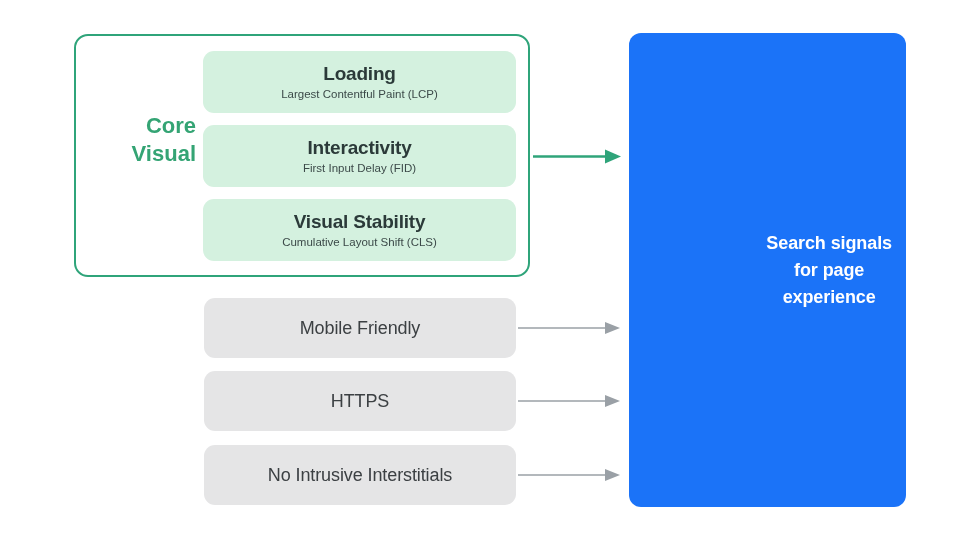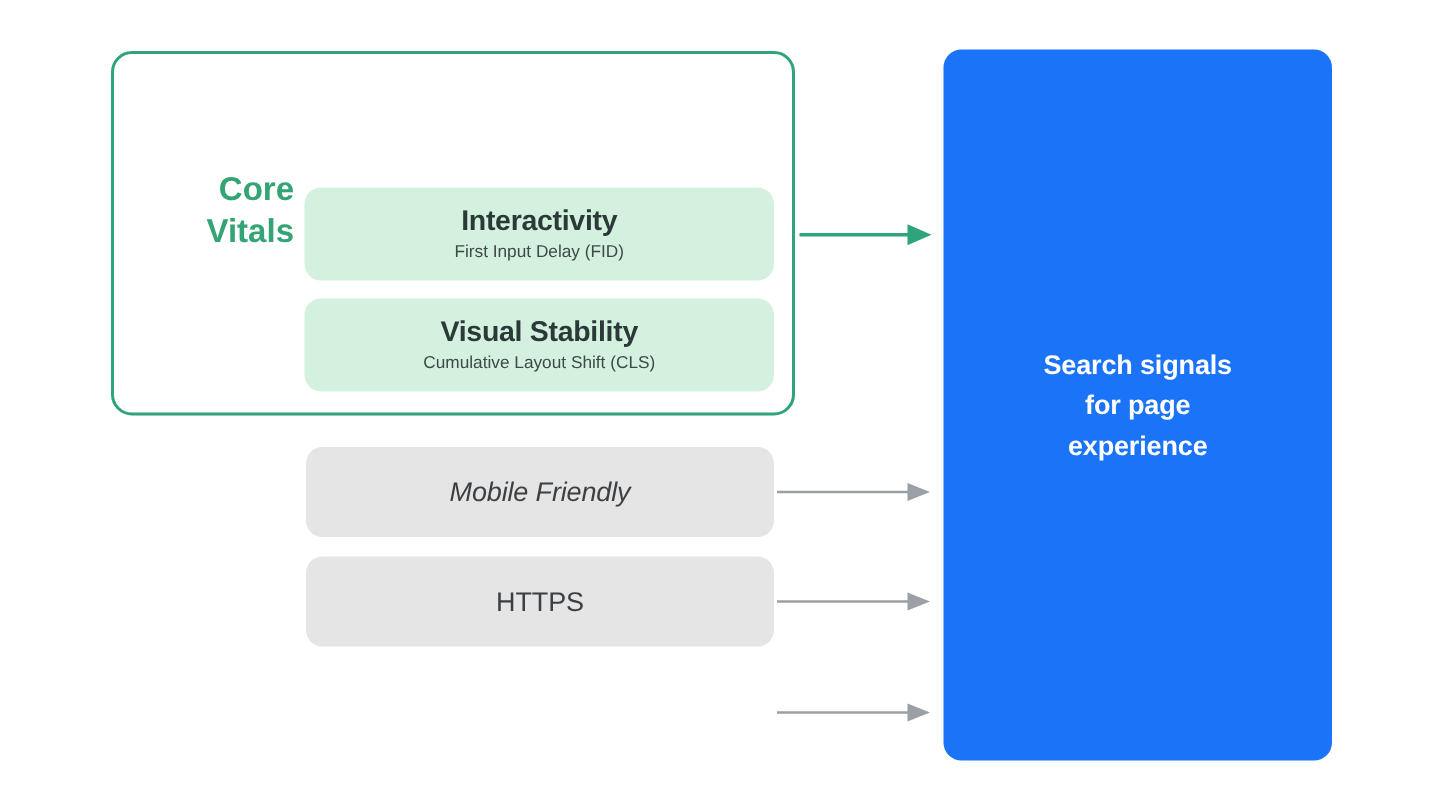--- a/index.html
+++ b/index.html
@@ -87,21 +87,21 @@
     left: 204px;
     width: 312px;
     height: 60px;
     box-sizing: border-box;
     background: #E5E5E6;
     border-radius: 11px;
     display: flex;
     align-items: center;
     justify-content: center;
   }
-  .signal-box.s1 { top: 298px; font-style: italic; }
+  .signal-box.s1 { top: 298px; }
   .signal-box.s2 { top: 371px; border-radius: 11px; }
   .signal-box.s3 { top: 445px; }
 
   .signal-label {
     color: #3C4043;
     font-size: 18px;
     font-weight: normal;
     line-height: 22px;
     letter-spacing: -0.1px;
   }
@@ -110,21 +110,22 @@
   .dest-box {
     position: absolute;
     left: 629px;
     top: 33px;
     width: 259px;
     height: 474px;
     background: #1B73F8;
     border-radius: 12px;
     display: flex;
     align-items: center;
-    justify-content: center;
+    justify-content: flex-end;
+    padding-left: 18px;
   }
   .dest-label {
     color: #ffffff;
     font-size: 18px;
     font-weight: bold;
     line-height: 27px;
     text-align: center;
     letter-spacing: -0.1px;
     white-space: pre-line;
     padding: 0 14px;
@@ -142,39 +143,46 @@
 </style>
 </head>
 <body>
 
 <div id="canvas">
 
   <div class="cwv-container"></div>
 
   <div class="cwv-label">
     <span>Core</span>
-    <span>Vitals</span>
-  </div>
-
+    <span>Visual</span>
+  </div>
+
+  <div class="vital-pill p1">
+    <div class="vital-title">Loading</div>
+    <div class="vital-sub">Largest Contentful Paint (LCP)</div>
+  </div>
 
   <div class="vital-pill p2">
     <div class="vital-title">Interactivity</div>
     <div class="vital-sub">First Input Delay (FID)</div>
   </div>
 
   <div class="vital-pill p3">
     <div class="vital-title">Visual Stability</div>
     <div class="vital-sub">Cumulative Layout Shift (CLS)</div>
   </div>
 
   <div class="signal-box s1">
     <div class="signal-label">Mobile Friendly</div>
   </div>
   <div class="signal-box s2">
     <div class="signal-label">HTTPS</div>
+  </div>
+  <div class="signal-box s3">
+    <div class="signal-label">No Intrusive Interstitials</div>
   </div>
 
   <div class="dest-box">
     <div class="dest-label">Search signals
 for page
 experience</div>
   </div>
 
   <svg class="arrow-layer" width="960" height="540" viewBox="0 0 960 540">
 

